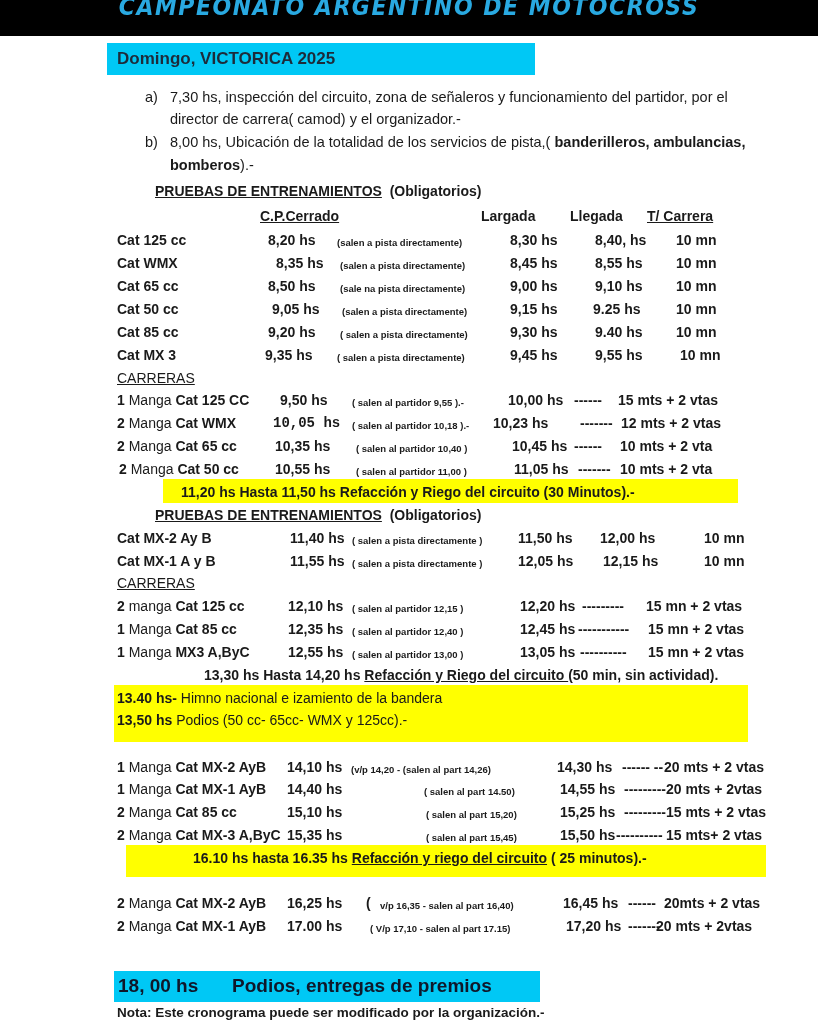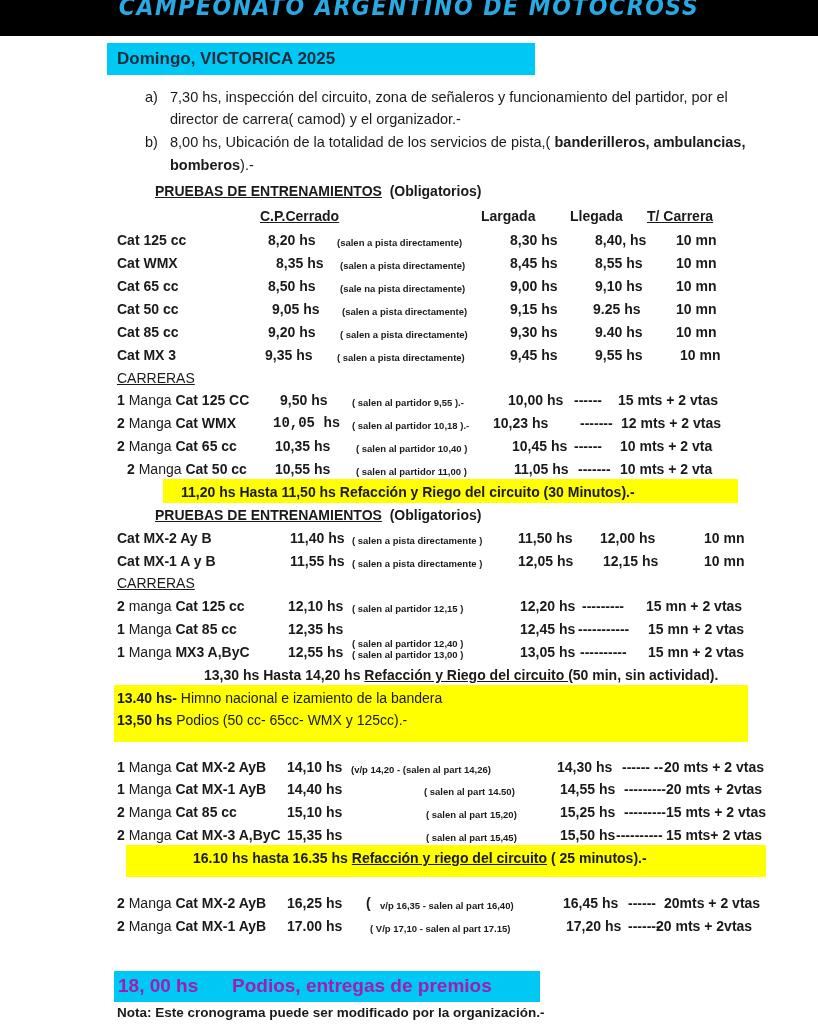--- a/index.html
+++ b/index.html
@@ -13,21 +13,21 @@
   .yellow-band { position: absolute; background: #ffff00; }
 
   .t { position: absolute; white-space: nowrap; font-size: 14px; line-height: 18px; }
   .b { font-weight: bold; }
   .u { text-decoration: underline; }
   .sm { font-size: 9.5px; font-weight: bold; }
 
   .day-label { left: 117px; top: 50px; font-size: 17px; font-weight: bold; color: #1d2b3a; }
   .intro { font-size: 14.5px; }
   .sec-title { font-size: 14px; font-weight: bold; padding-left: 38px; }
-  .final-label { font-size: 19px; font-weight: bold; color: #a21caf; }
+  .final-label { font-size: 19px; font-weight: bold; color: #0f172a; }
 </style>
 </head>
 <body>
 
 <div class="banner">
   <div class="banner-title">CAMPEONATO ARGENTINO DE MOTOCROSS</div>
 </div>
 
 <div class="blue-band" style="left:107px; top:43px; width:428px; height:32px;"></div>
 <div class="t day-label">Domingo, VICTORICA 2025</div>
@@ -113,21 +113,21 @@
 </div>
 <div>
   <div class="t" style="left:117px; top:437px;"><span class="b">2</span><span> Manga </span><span class="b">Cat   65 cc</span></div>
   <div class="t b" style="left:275px; top:437px;text-align:center;">10,35 hs</div>
   <div class="t sm" style="left:356px; top:440px;">( salen al partidor  10,40 )</div>
   <div class="t b" style="left:512px; top:437px;">10,45 hs</div>
   <div class="t b" style="left:574px; top:437px;">------</div>
   <div class="t b" style="left:620px; top:437px;">10 mts + 2 vta</div>
 </div>
 <div>
-  <div class="t" style="left:127px; top:460px;text-align:right;"><span class="b">2</span><span> Manga </span><span class="b">Cat   50 cc</span></div>
+  <div class="t" style="left:119px; top:460px;text-align:right;"><span class="b">2</span><span> Manga </span><span class="b">Cat   50 cc</span></div>
   <div class="t b" style="left:275px; top:460px;">10,55 hs</div>
   <div class="t sm" style="left:356px; top:463px;">( salen al partidor  11,00 )</div>
   <div class="t b" style="left:514px; top:460px;">11,05 hs</div>
   <div class="t b" style="left:578px; top:460px;">-------</div>
   <div class="t b" style="left:620px; top:460px;">10 mts + 2 vta</div>
 </div>
 
 <div class="yellow-band" style="left:163px; top:479px; width:575px; height:24px;"></div>
 <div class="t b" style="left:181px; top:483px;">11,20 hs Hasta 11,50 hs  Refacción y  Riego del circuito (30 Minutos).-</div>
 
@@ -154,21 +154,21 @@
   <div class="t" style="left:117px; top:597px;"><span class="b">2</span><span> manga  </span><span class="b">Cat  125 cc</span></div>
   <div class="t b" style="left:288px; top:597px;">12,10 hs</div>
   <div class="t sm" style="left:352px; top:600px;">( salen al partidor  12,15 )</div>
   <div class="t b" style="left:520px; top:597px;">12,20 hs</div>
   <div class="t b" style="left:582px; top:597px;">---------</div>
   <div class="t b" style="left:646px; top:597px;">15 mn + 2 vtas</div>
 </div>
 <div>
   <div class="t" style="left:117px; top:620px;"><span class="b">1</span><span> Manga  </span><span class="b">Cat  85 cc</span></div>
   <div class="t b" style="left:288px; top:620px;">12,35 hs</div>
-  <div class="t sm" style="left:352px; top:623px;margin-top:12px;">(  salen al partidor 12,40  )</div>
+  <div class="t sm" style="left:352px; top:623px;">(  salen al partidor 12,40  )</div>
   <div class="t b" style="left:520px; top:620px;">12,45 hs</div>
   <div class="t b" style="left:578px; top:620px;">-----------</div>
   <div class="t b" style="left:648px; top:620px;">15 mn + 2 vtas</div>
 </div>
 <div>
   <div class="t" style="left:117px; top:643px;"><span class="b">1</span><span> Manga  </span><span class="b">MX3 A,ByC</span></div>
   <div class="t b" style="left:288px; top:643px;">12,55 hs</div>
   <div class="t sm" style="left:352px; top:646px;">( salen al partidor  13,00 )</div>
   <div class="t b" style="left:520px; top:643px;">13,05 hs</div>
   <div class="t b" style="left:580px; top:643px;">----------</div>

